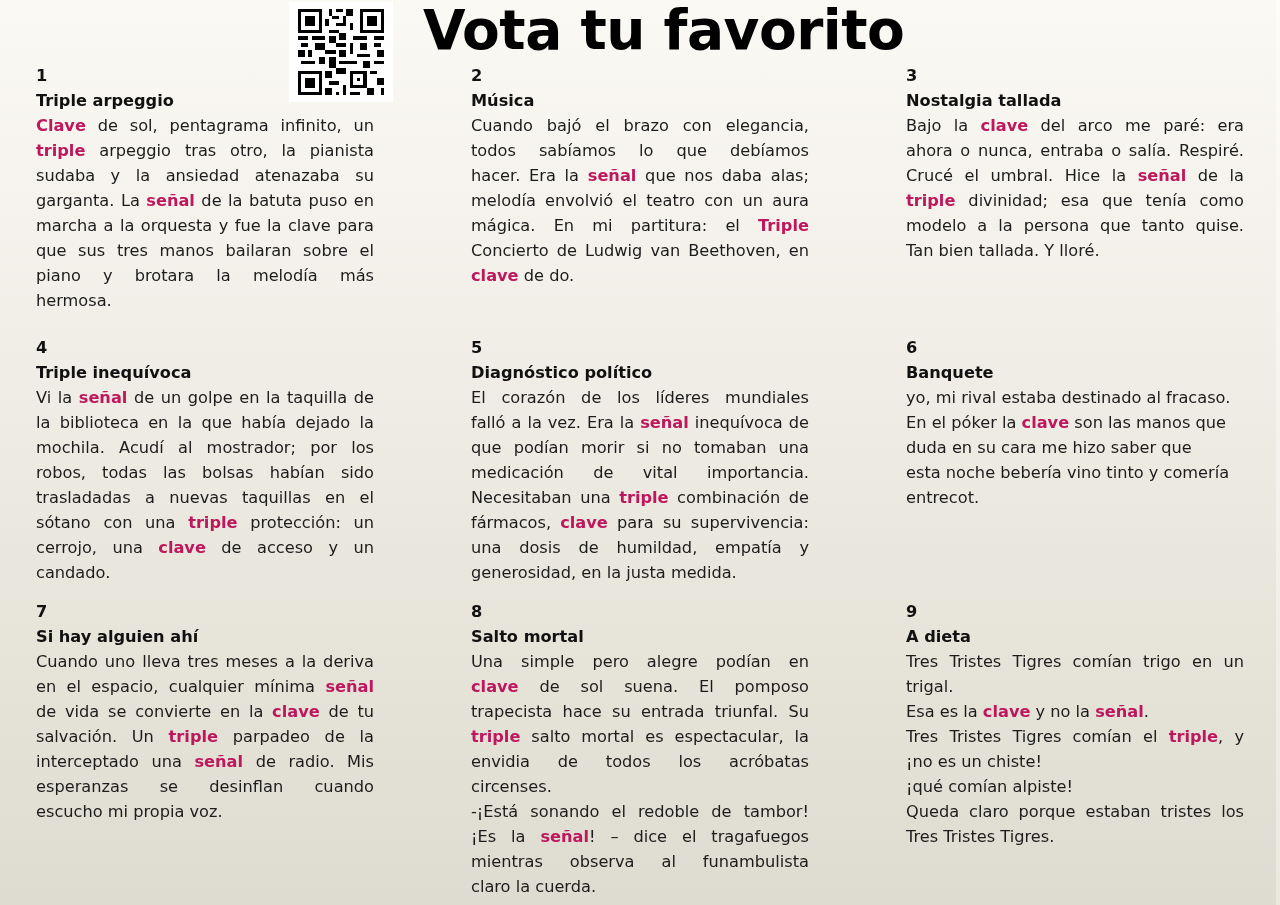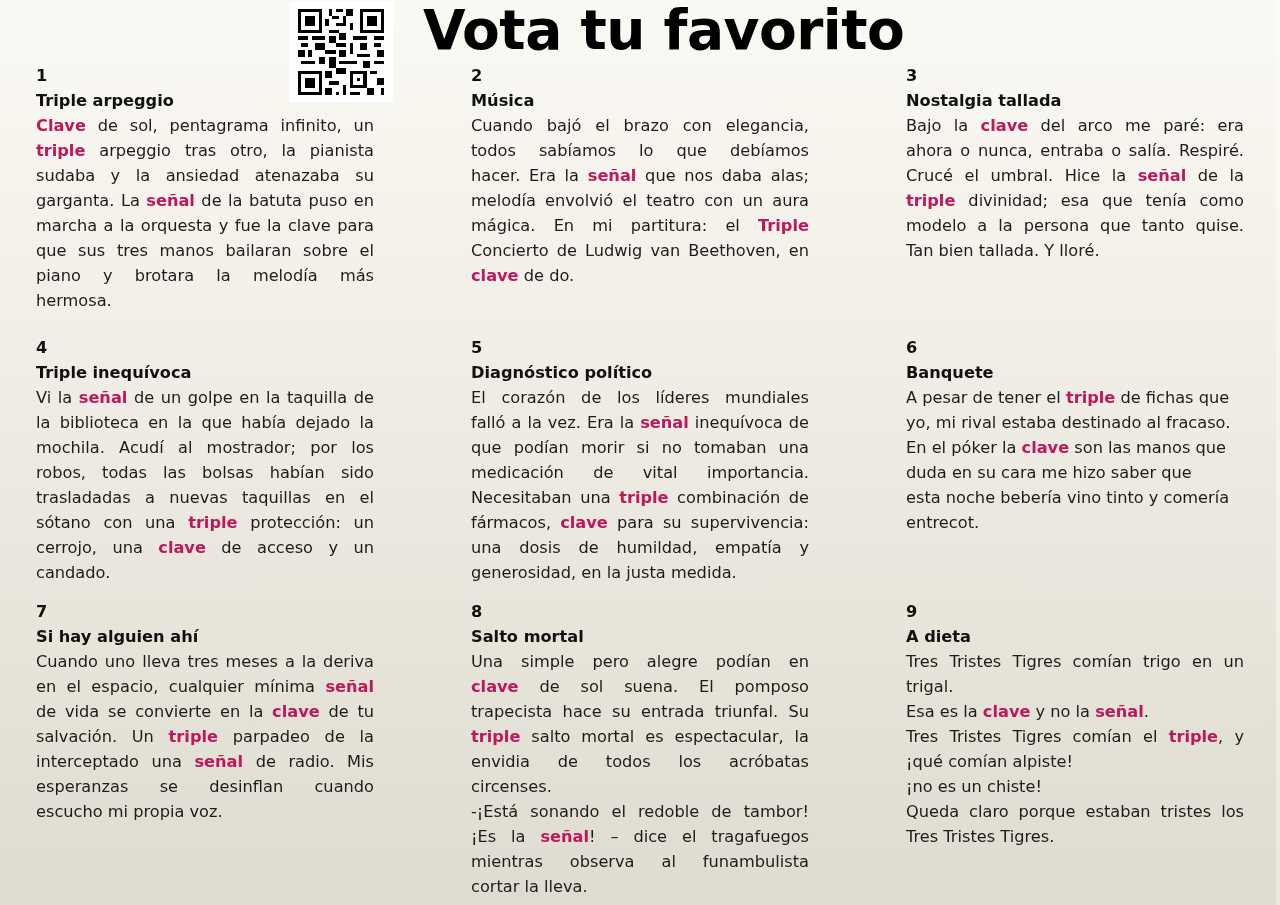--- a/index.html
+++ b/index.html
@@ -171,21 +171,20 @@
       <span class="ln just"><span>Necesitaban una </span><b>triple</b><span> combinación de</span></span>
       <span class="ln just"><span>fármacos, </span><b>clave</b><span> para su supervivencia:</span></span>
       <span class="ln just"><span>una dosis de humildad, empatía y</span></span>
       <span class="ln last"><span>generosidad, en la justa medida.</span></span>
     </div>
 </div>
 <div class="card" style="left:906px; top:335px;">
   <div class="num">6</div>
   <div class="ttl">Banquete</div>
   <div class="body">
-      <span class="ln last"><span>A pesar de tener el </span><b>triple</b><span> de fichas que</span></span>
       <span class="ln last"><span>yo, mi rival estaba destinado al fracaso.</span></span>
       <span class="ln last"><span>En el póker la </span><b>clave</b><span> son las manos que</span></span>
       <span class="ln last"><span>duda en su cara me hizo saber que</span></span>
       <span class="ln last"><span>esta noche bebería vino tinto y comería</span></span>
       <span class="ln last"><span>entrecot.</span></span>
     </div>
 </div>
 <div class="card" style="left:36px; top:599px;">
   <div class="num">7</div>
   <div class="ttl">Si hay alguien ahí</div>
@@ -205,29 +204,29 @@
   <div class="body">
       <span class="ln just"><span>Una simple pero alegre podían en</span></span>
       <span class="ln just"><b>clave</b><span> de sol suena. El pomposo</span></span>
       <span class="ln just"><span>trapecista hace su entrada triunfal. Su</span></span>
       <span class="ln just"><b>triple</b><span> salto mortal es espectacular, la</span></span>
       <span class="ln just"><span>envidia de todos los acróbatas</span></span>
       <span class="ln last"><span>circenses.</span></span>
       <span class="ln just"><span>-¡Está sonando el redoble de tambor!</span></span>
       <span class="ln just"><span>¡Es la </span><b>señal</b><span>! – dice el tragafuegos</span></span>
       <span class="ln just"><span>mientras observa al funambulista</span></span>
-      <span class="ln last"><span>cortar la lleva.</span></span>
+      <span class="ln last"><span>claro la cuerda.</span></span>
     </div>
 </div>
 <div class="card" style="left:906px; top:599px;">
   <div class="num">9</div>
   <div class="ttl">A dieta</div>
   <div class="body">
       <span class="ln just"><span>Tres Tristes Tigres comían trigo en un</span></span>
       <span class="ln last"><span>trigal.</span></span>
       <span class="ln last"><span>Esa es la </span><b>clave</b><span> y no la </span><b>señal</b><span>.</span></span>
       <span class="ln just"><span>Tres Tristes Tigres comían el </span><b>triple</b><span>, y</span></span>
+      <span class="ln last"><span>¡no es un chiste!</span></span>
       <span class="ln last"><span>¡qué comían alpiste!</span></span>
-      <span class="ln last"><span>¡no es un chiste!</span></span>
       <span class="ln just"><span>Queda claro porque estaban tristes los</span></span>
       <span class="ln last"><span>Tres Tristes Tigres.</span></span>
     </div>
 </div>
 
 </body></html>

